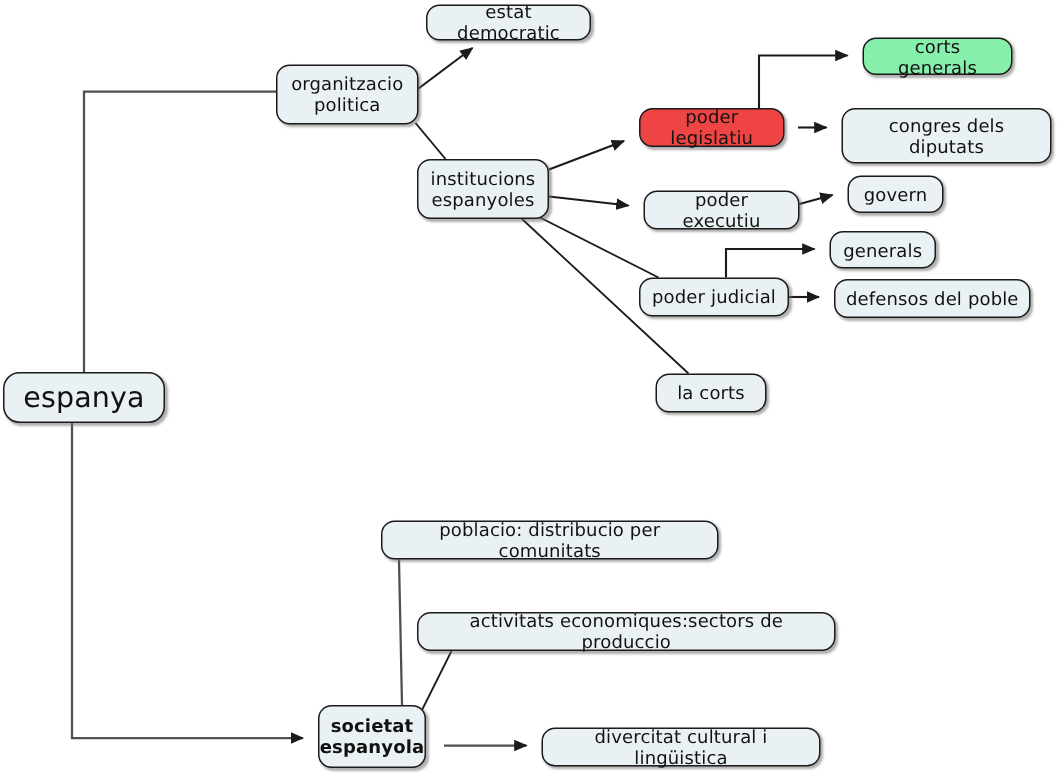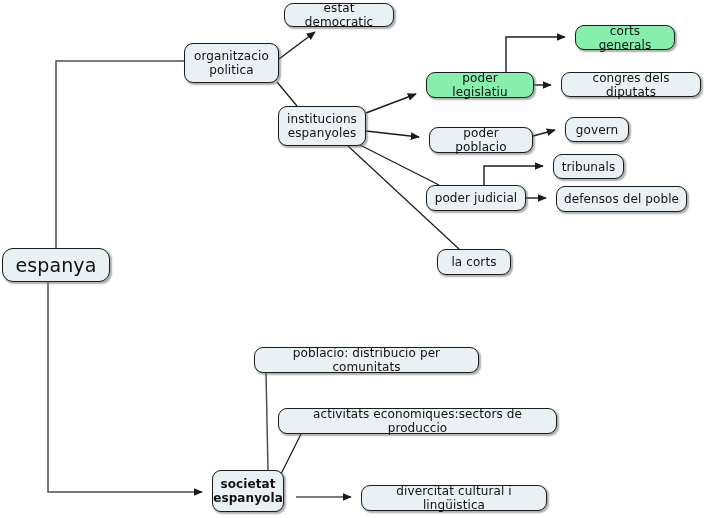--- a/index.html
+++ b/index.html
@@ -90,27 +90,27 @@
 
     <path d="M296,497 L351,497" fill="none" stroke="#4f4f4f" stroke-width="1.5" marker-end="url(#arrow)"></path>
   </svg>
 
 <div class="node root" style="left: 2px; top: 248px; width: 108px; height: 34px; background: rgb(234, 241, 244); border-color: rgb(27, 27, 27);">espanya</div>
     <div class="node" style="left: 184px; top: 43px; width: 95px; height: 40px; background: rgb(234, 241, 244); border-color: rgb(27, 27, 27);">organitzacio
 politica</div>
     <div class="node" style="left: 284px; top: 3px; width: 110px; height: 24px; background: rgb(234, 241, 244); border-color: rgb(27, 27, 27);">estat democratic</div>
     <div class="node" style="left: 278px; top: 106px; width: 88px; height: 40px; background: rgb(234, 241, 244); border-color: rgb(27, 27, 27);">institucions
 espanyoles</div>
-    <div class="node" style="left: 426px; top: 72px; width: 108px; height: 26px; background: #86efac; border-color: rgb(27, 27, 27);">poder legislatiu</div>
+    <div class="node" style="left: 426px; top: 72px; width: 97px; height: 26px; background: #ef4444; border-color: rgb(27, 27, 27);">poder legislatiu</div>
     <div class="node" style="left: 575px; top: 25px; width: 100px; height: 25px; background: #86efac; border-color: rgb(27, 27, 27);">corts generals</div>
-    <div class="node" style="left: 561px; top: 72px; width: 140px; height: 25px; background: rgb(234, 241, 244); border-color: rgb(27, 27, 27);">congres dels diputats</div>
-    <div class="node" style="left: 429px; top: 127px; width: 104px; height: 26px; background: rgb(234, 241, 244); border-color: rgb(27, 27, 27);">poder poblacio</div>
+    <div class="node" style="left: 561px; top: 72px; width: 140px; height: 37px; background: rgb(234, 241, 244); border-color: rgb(27, 27, 27);">congres dels diputats</div>
+    <div class="node" style="left: 429px; top: 127px; width: 104px; height: 26px; background: rgb(234, 241, 244); border-color: rgb(27, 27, 27);">poder executiu</div>
     <div class="node" style="left: 565px; top: 117px; width: 64px; height: 25px; background: rgb(234, 241, 244); border-color: rgb(27, 27, 27);">govern</div>
     <div class="node" style="left: 426px; top: 185px; width: 100px; height: 26px; background: rgb(234, 241, 244); border-color: rgb(27, 27, 27);">poder judicial</div>
-    <div class="node" style="left: 553px; top: 154px; width: 71px; height: 25px; background: rgb(234, 241, 244); border-color: rgb(27, 27, 27);">tribunals</div>
+    <div class="node" style="left: 553px; top: 154px; width: 71px; height: 25px; background: rgb(234, 241, 244); border-color: rgb(27, 27, 27);">generals</div>
     <div class="node" style="left: 556px; top: 186px; width: 131px; height: 26px; background: rgb(234, 241, 244); border-color: rgb(27, 27, 27);">defensos del poble</div>
     <div class="node" style="left: 437px; top: 249px; width: 74px; height: 26px; background: rgb(234, 241, 244); border-color: rgb(27, 27, 27);">la corts</div>
     <div class="node" style="left: 212px; top: 470px; width: 72px; height: 42px; background: rgb(234, 241, 244); border-color: rgb(27, 27, 27); font-weight: bold;">societat
 espanyola</div>
     <div class="node" style="left: 254px; top: 347px; width: 225px; height: 26px; background: rgb(234, 241, 244); border-color: rgb(27, 27, 27);">poblacio: distribucio per comunitats</div>
     <div class="node" style="left: 278px; top: 408px; width: 279px; height: 26px; background: rgb(234, 241, 244); border-color: rgb(27, 27, 27);">activitats economiques:sectors de produccio</div>
     <div class="node" style="left: 361px; top: 485px; width: 186px; height: 26px; background: rgb(234, 241, 244); border-color: rgb(27, 27, 27);">divercitat cultural i lingüistica</div>
   </div>
 
 </body></html>

